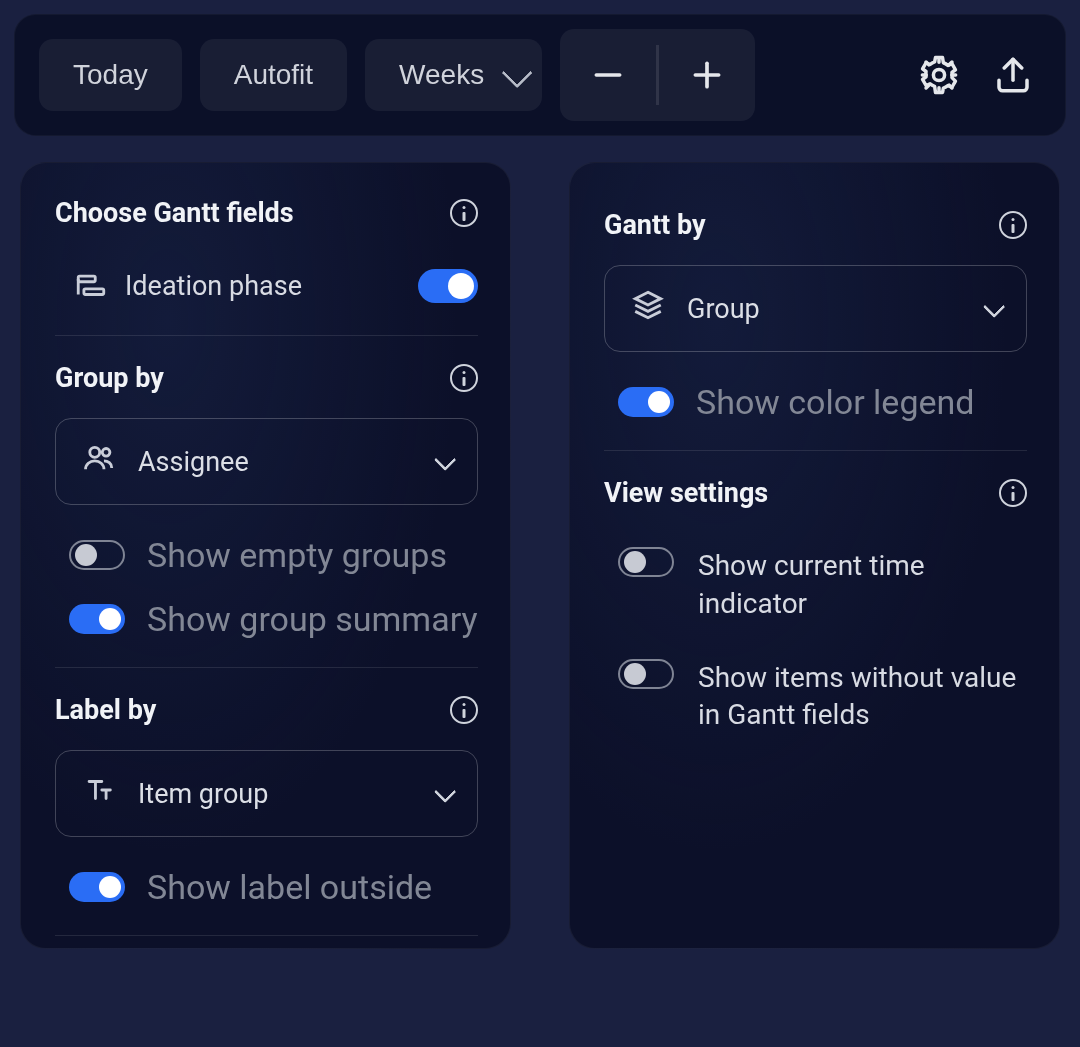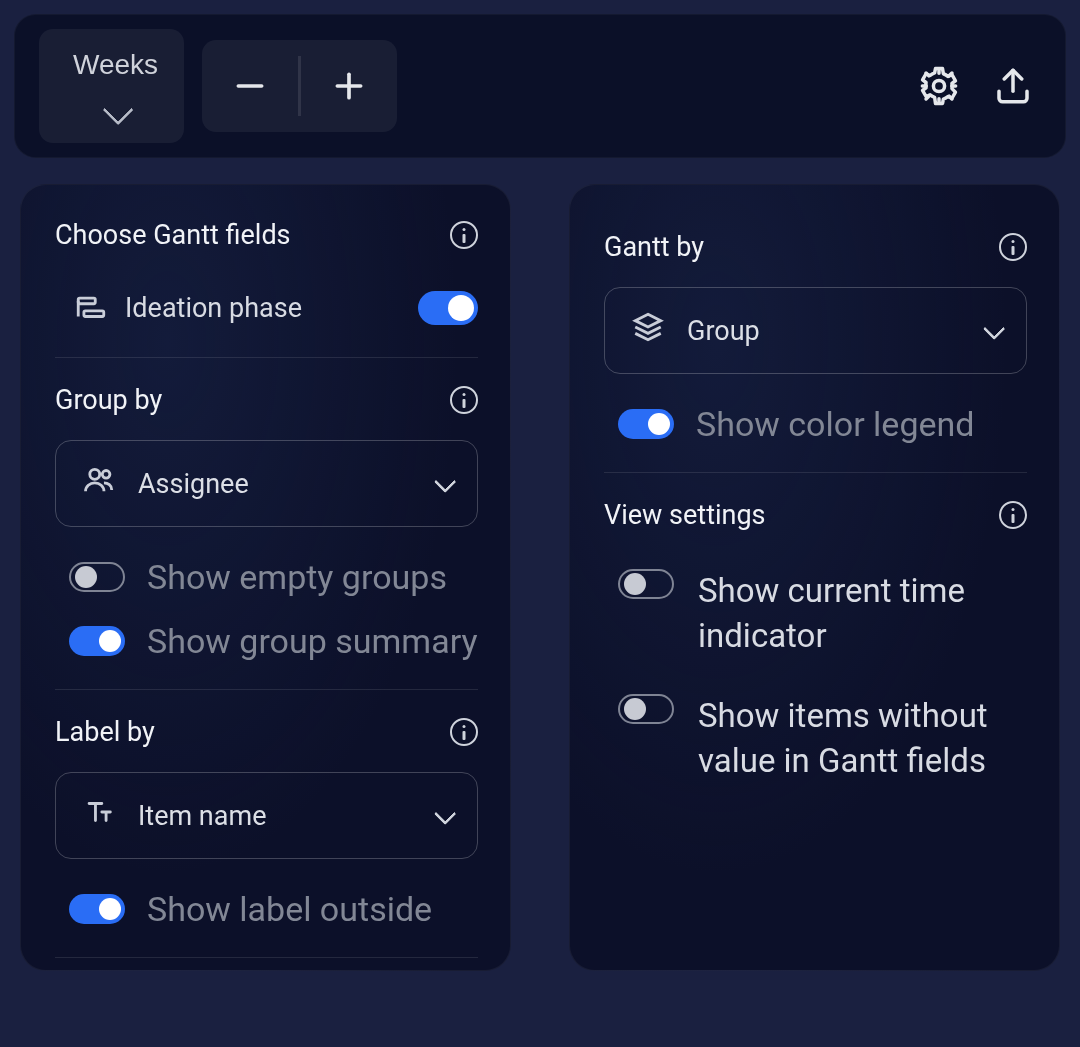--- a/index.html
+++ b/index.html
@@ -27,21 +27,21 @@
     border: none;
     border-radius: 14px;
     color: #d0d3db;
     font-size: 28px;
     padding: 20px 34px;
     display: flex;
     align-items: center;
     gap: 20px;
     cursor: pointer;
   }
-  .tb-btn.select { padding-right: 26px; flex-direction: column; }
+  .tb-btn.select { padding-right: 16px; }
   .chevron-down {
     width: 22px; height: 22px;
     border-right: 3px solid #b6bbc7;
     border-bottom: 3px solid #b6bbc7;
     transform: rotate(45deg) translateY(-3px);
     border-radius: 2px;
   }
   .zoom-group {
     display: flex;
     background: rgba(255,255,255,0.06);
@@ -83,21 +83,21 @@
     max-width: 500px;
   }
   .panel.right { padding-top: 46px; }
 
   .section-header {
     display:flex; align-items:center; justify-content:space-between;
     margin-bottom: 24px;
   }
   .section-header h3 {
     font-size: 27px;
-    font-weight: 400;
+    font-weight: 700;
     color: #f1f3f7;
   }
   .info-icon {
     width: 28px; height: 28px;
     border: 2.5px solid #cfd3dc;
     border-radius: 50%;
     position: relative;
     flex-shrink:0;
   }
   .info-icon::before {
@@ -164,32 +164,38 @@
     display:flex; align-items:center; gap:22px;
     padding: 12px 0 12px 14px;
   }
   .sub-row .sub-label { font-size:34px; color:#828795; flex:1; }
 
   .view-row {
     display:flex; align-items:flex-start; gap:24px;
     padding: 14px 0 22px 14px;
   }
   .view-row .view-label {
-    font-size:33px; color:#d8dbe3; line-height:1.35; flex:1;
+    font-size:28px; color:#d8dbe3; line-height:1.35; flex:1;
   }
 
   
   svg.ico { width:34px; height:34px; stroke:#c9cdd8; stroke-width:2; fill:none; }
   svg.ico-lg { width:42px; height:42px; stroke:#e5e7eb; stroke-width:2; fill:none; }
   svg.ico-tb { width:40px; height:40px; stroke:#e5e7eb; stroke-width:2.2; fill:none; }
 </style>
 </head>
 <body>
 
 <div class="toolbar">
+  <button class="tb-btn">
+    <span>Today</span>
+  </button>
+  <button class="tb-btn">
+    <span>Autofit</span>
+  </button>
   <button class="tb-btn select">
     <span>Weeks</span>
     <span class="chevron-down"></span>
   </button>
 
   <div class="zoom-group">
     <button class="zoom-btn">
       <svg class="ico-tb" viewBox="0 0 24 24">
           <line x1="5" y1="12" x2="19" y2="12" stroke-linecap="round"></line>
         </svg>
@@ -286,21 +292,21 @@
       <span class="info-icon"></span>
     </div>
 
     <div class="select-box">
       <span>
         <svg class="ico" viewBox="0 0 24 24">
             <path d="M5 6h9M9.5 6v12" stroke-linecap="round"></path>
             <path d="M14 12h6M17 12v6" stroke-linecap="round"></path>
           </svg>
       </span>
-      <span class="sel-label">Item name</span>
+      <span class="sel-label">Item group</span>
       <span class="chev"></span>
     </div>
 
     <div class="sub-row" style="margin-top:18px;">
       <div class="toggle sm on">
           <div class="knob"></div>
         </div>
       <span class="sub-label">Show label outside</span>
     </div>
 

